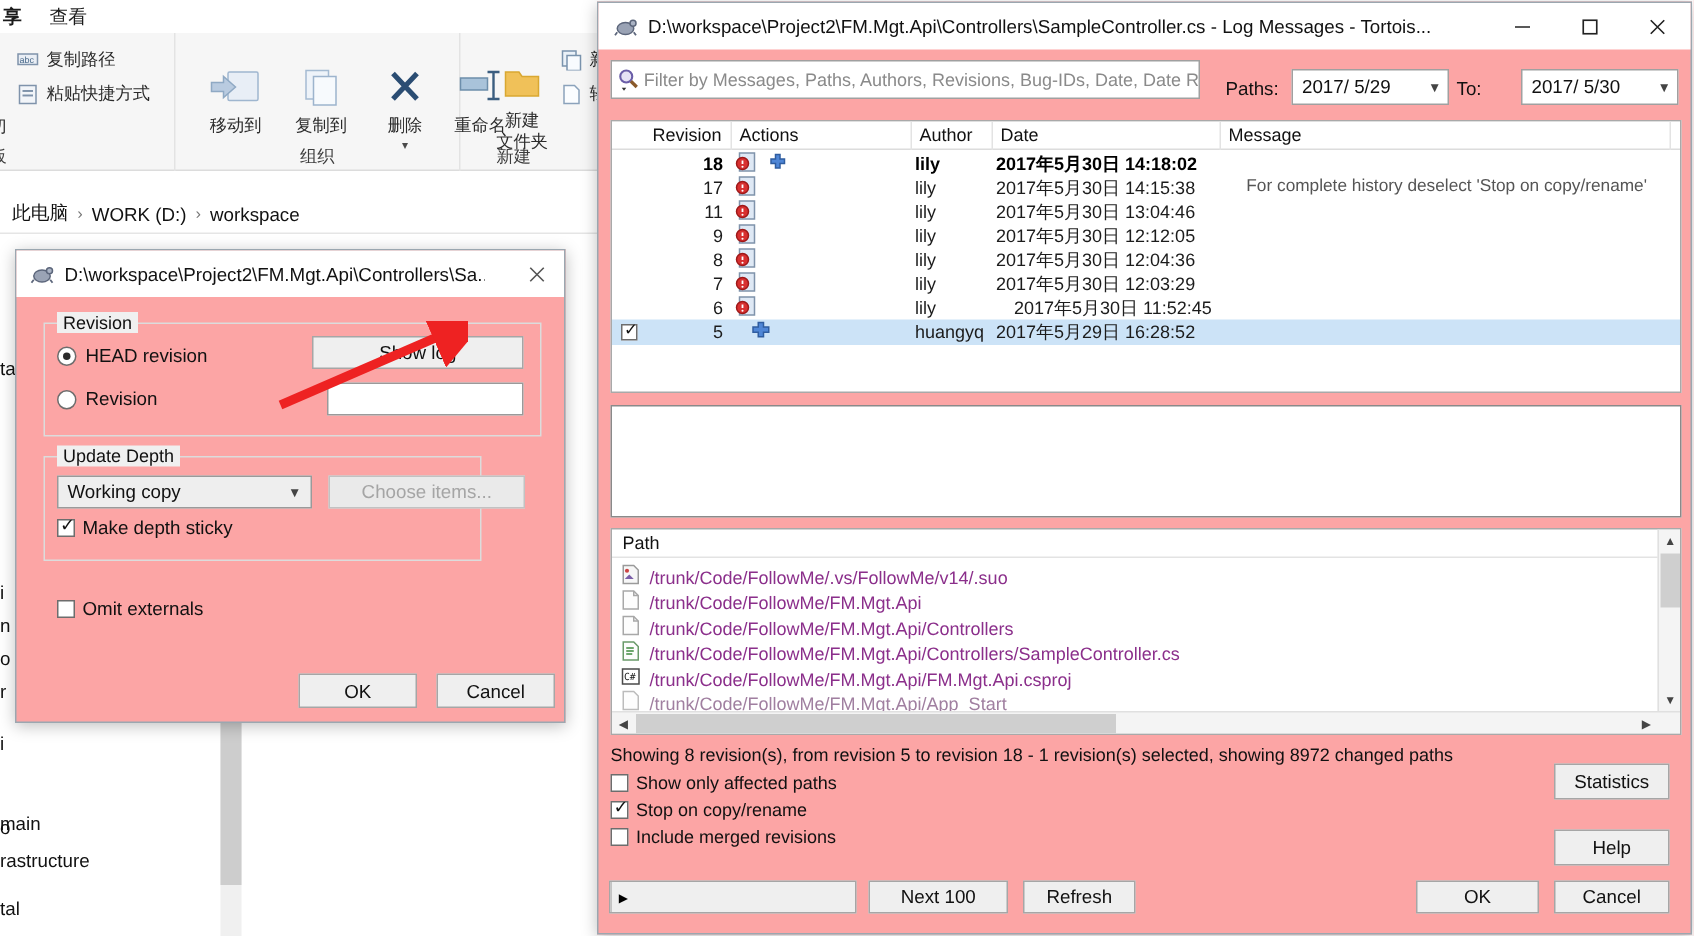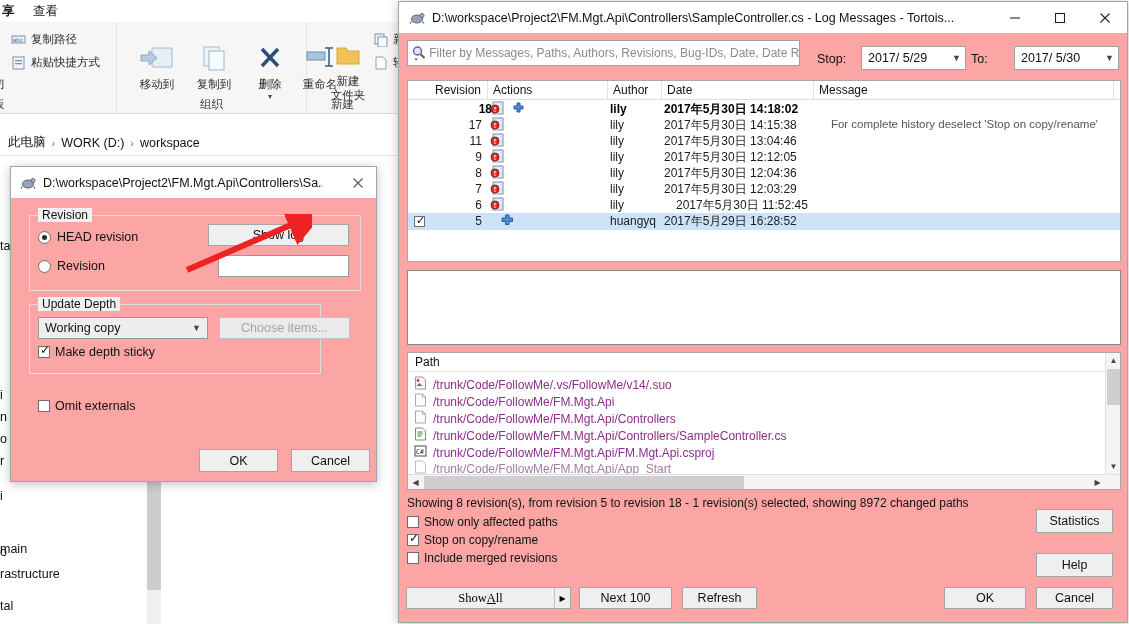--- a/index.html
+++ b/index.html
@@ -271,21 +271,21 @@
     <div class="filterbar">
       <span style="width:22px;display:flex;align-items:center;justify-content:center;">
         <svg width="16" height="16" viewBox="0 0 16 16">
             <circle cx="6.5" cy="6" r="4" fill="#e6e2f5" stroke="#6b5ea8" stroke-width="1.4"></circle>
             <path d="M9.6 9.2 L13.5 13" stroke="#8a5a2b" stroke-width="2.2"></path>
             <path d="M3.5 13.5 l3 0 l-1.5 2 z" fill="#333"></path>
           </svg>
       </span>
       <span class="filter-ph">Filter by Messages, Paths, Authors, Revisions, Bug-IDs, Date, Date Ran</span>
     </div>
-    <span class="lbl-inline" style="left:418px;top:50px;">Stop:</span>
+    <span class="lbl-inline" style="left:418px;top:50px;">Paths:</span>
     <div class="combo" style="left:462px;top:44px;width:105px;">
       <span>2017/ 5/29</span>
       <span class="arrow">▼</span>
     </div>
     <span class="lbl-inline" style="left:572px;top:50px;">To:</span>
     <div class="combo" style="left:615px;top:44px;width:105px;">
       <span>2017/ 5/30</span>
       <span class="arrow">▼</span>
     </div>
 
@@ -293,21 +293,21 @@
       <div class="grid-head">
         <div class="gh" style="left:0;width:80px;text-align:right;padding-right:6px;">Revision</div>
         <div class="gh" style="left:80px;width:120px;">Actions</div>
         <div class="gh" style="left:200px;width:54px;">Author</div>
         <div class="gh" style="left:254px;width:152px;">Date</div>
         <div class="gh" style="left:406px;width:300px;">Message</div>
       </div>
       <div class="grid-rows">
 
         <div class="grow bold" style="top:1px;">
-          <span class="gc rev" style="left:0;width:74px;margin-left:10px;">18</span>
+          <span class="gc rev" style="left:0;width:74px;">18</span>
           <span class="gc" style="left:82px;width:120px;">
             <svg width="15" height="14" viewBox="0 0 15 14">
                 <rect x="3" y="1" width="10" height="12" fill="#dfe9f5" stroke="#7f93ab"></rect>
                 <circle cx="5" cy="8" r="4" fill="#d83030" stroke="#9e1818"></circle>
                 <path d="M5 6 v2.4" stroke="#fff" stroke-width="1.2"></path>
                 <circle cx="5" cy="10.2" r="0.7" fill="#fff"></circle>
               </svg>
             <svg width="15" height="14" viewBox="0 0 15 14" style="margin-left:3px;">
                 <path d="M6 2 h3 v3 h3 v3 h-3 v3 h-3 v-3 h-3 v-3 h3 z" fill="#4f86d6" stroke="#2f5da0"></path>
               </svg>
@@ -502,25 +502,20 @@
     </div>
     <div class="cbrow" style="top:549px;">
       <span class="cbx"></span>
       <span>Include merged revisions</span>
     </div>
 
     <div class="btn flat" style="left:637px;top:507px;width:77px;height:24px;">Statistics</div>
     <div class="btn flat" style="left:637px;top:551px;width:77px;height:24px;">Help</div>
 
     <div class="splitbtn" style="left:7px;top:585px;width:165px;height:22px;">
-      <span class="main">
-        <span>Show </span>
-          <u>A</u>
-          <span>ll</span>
-      </span>
       <span class="drop">▶</span>
     </div>
     <div class="btn flat" style="left:180px;top:585px;width:93px;height:22px;">Next 100</div>
     <div class="btn flat" style="left:283px;top:585px;width:75px;height:22px;">Refresh</div>
     <div class="btn flat" style="left:545px;top:585px;width:82px;height:22px;">OK</div>
     <div class="btn flat" style="left:637px;top:585px;width:77px;height:22px;">Cancel</div>
   </div>
 
   <div class="win" id="updwin">
     <div class="win-title">

